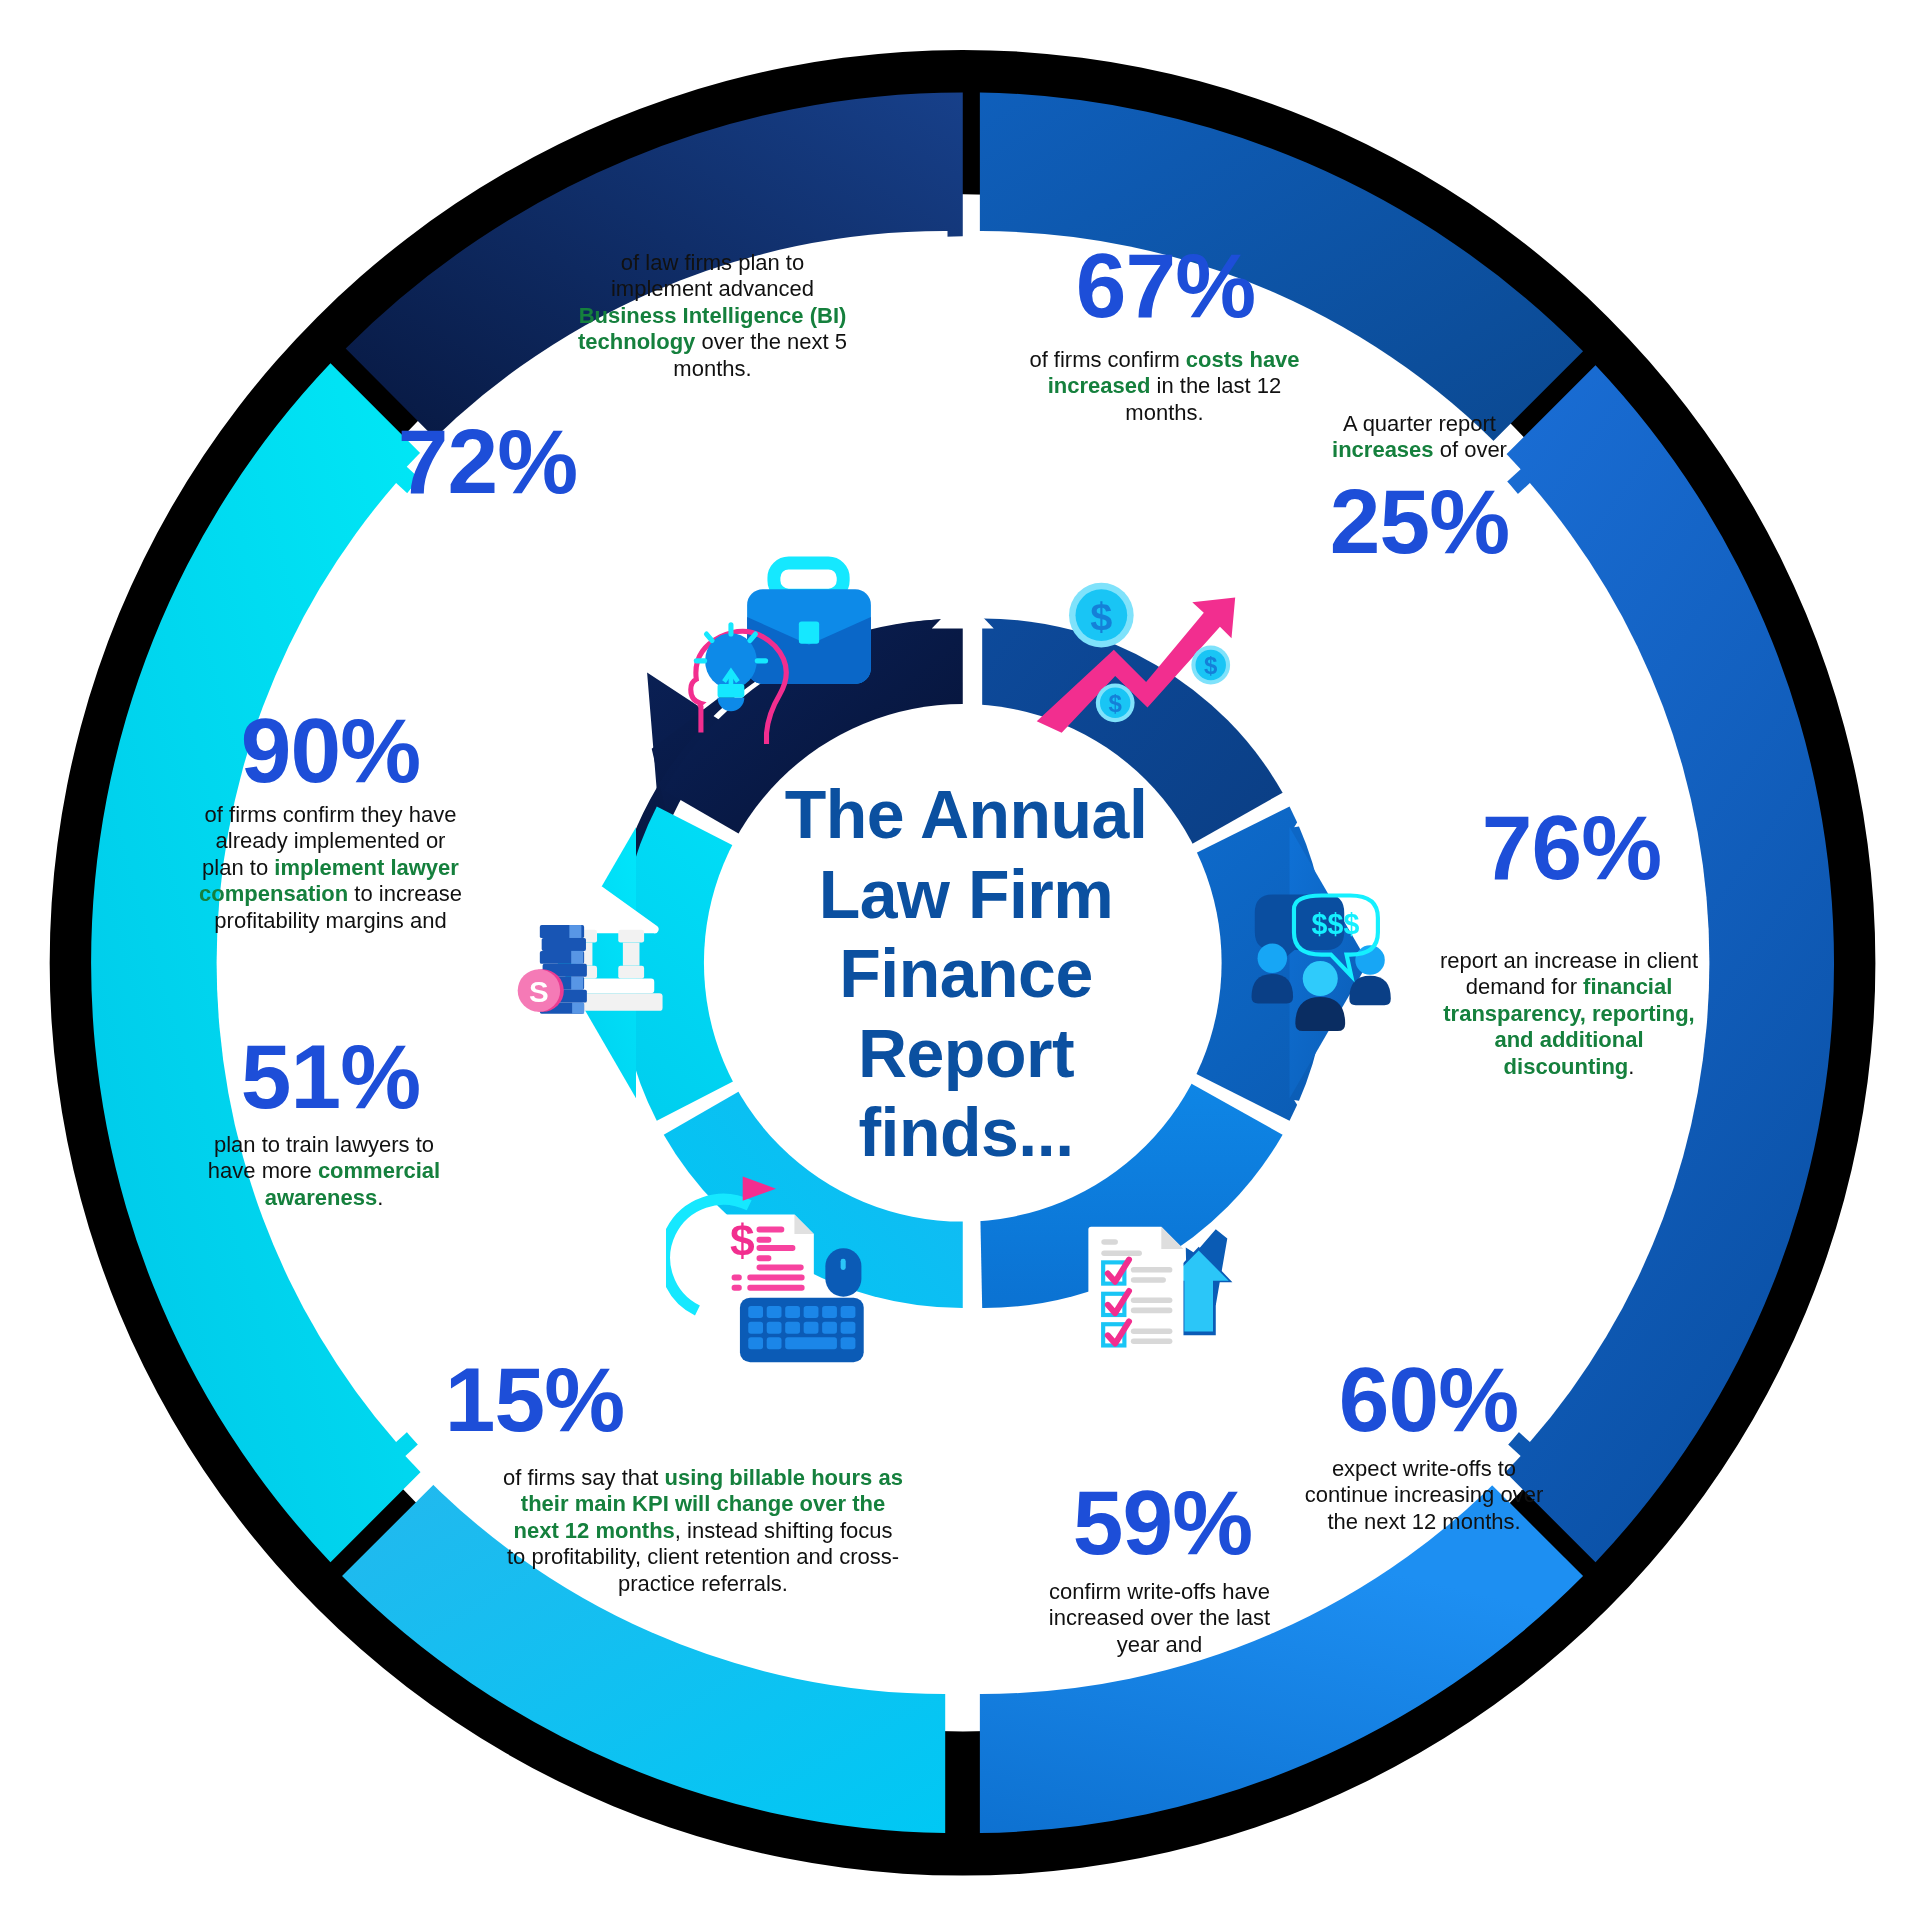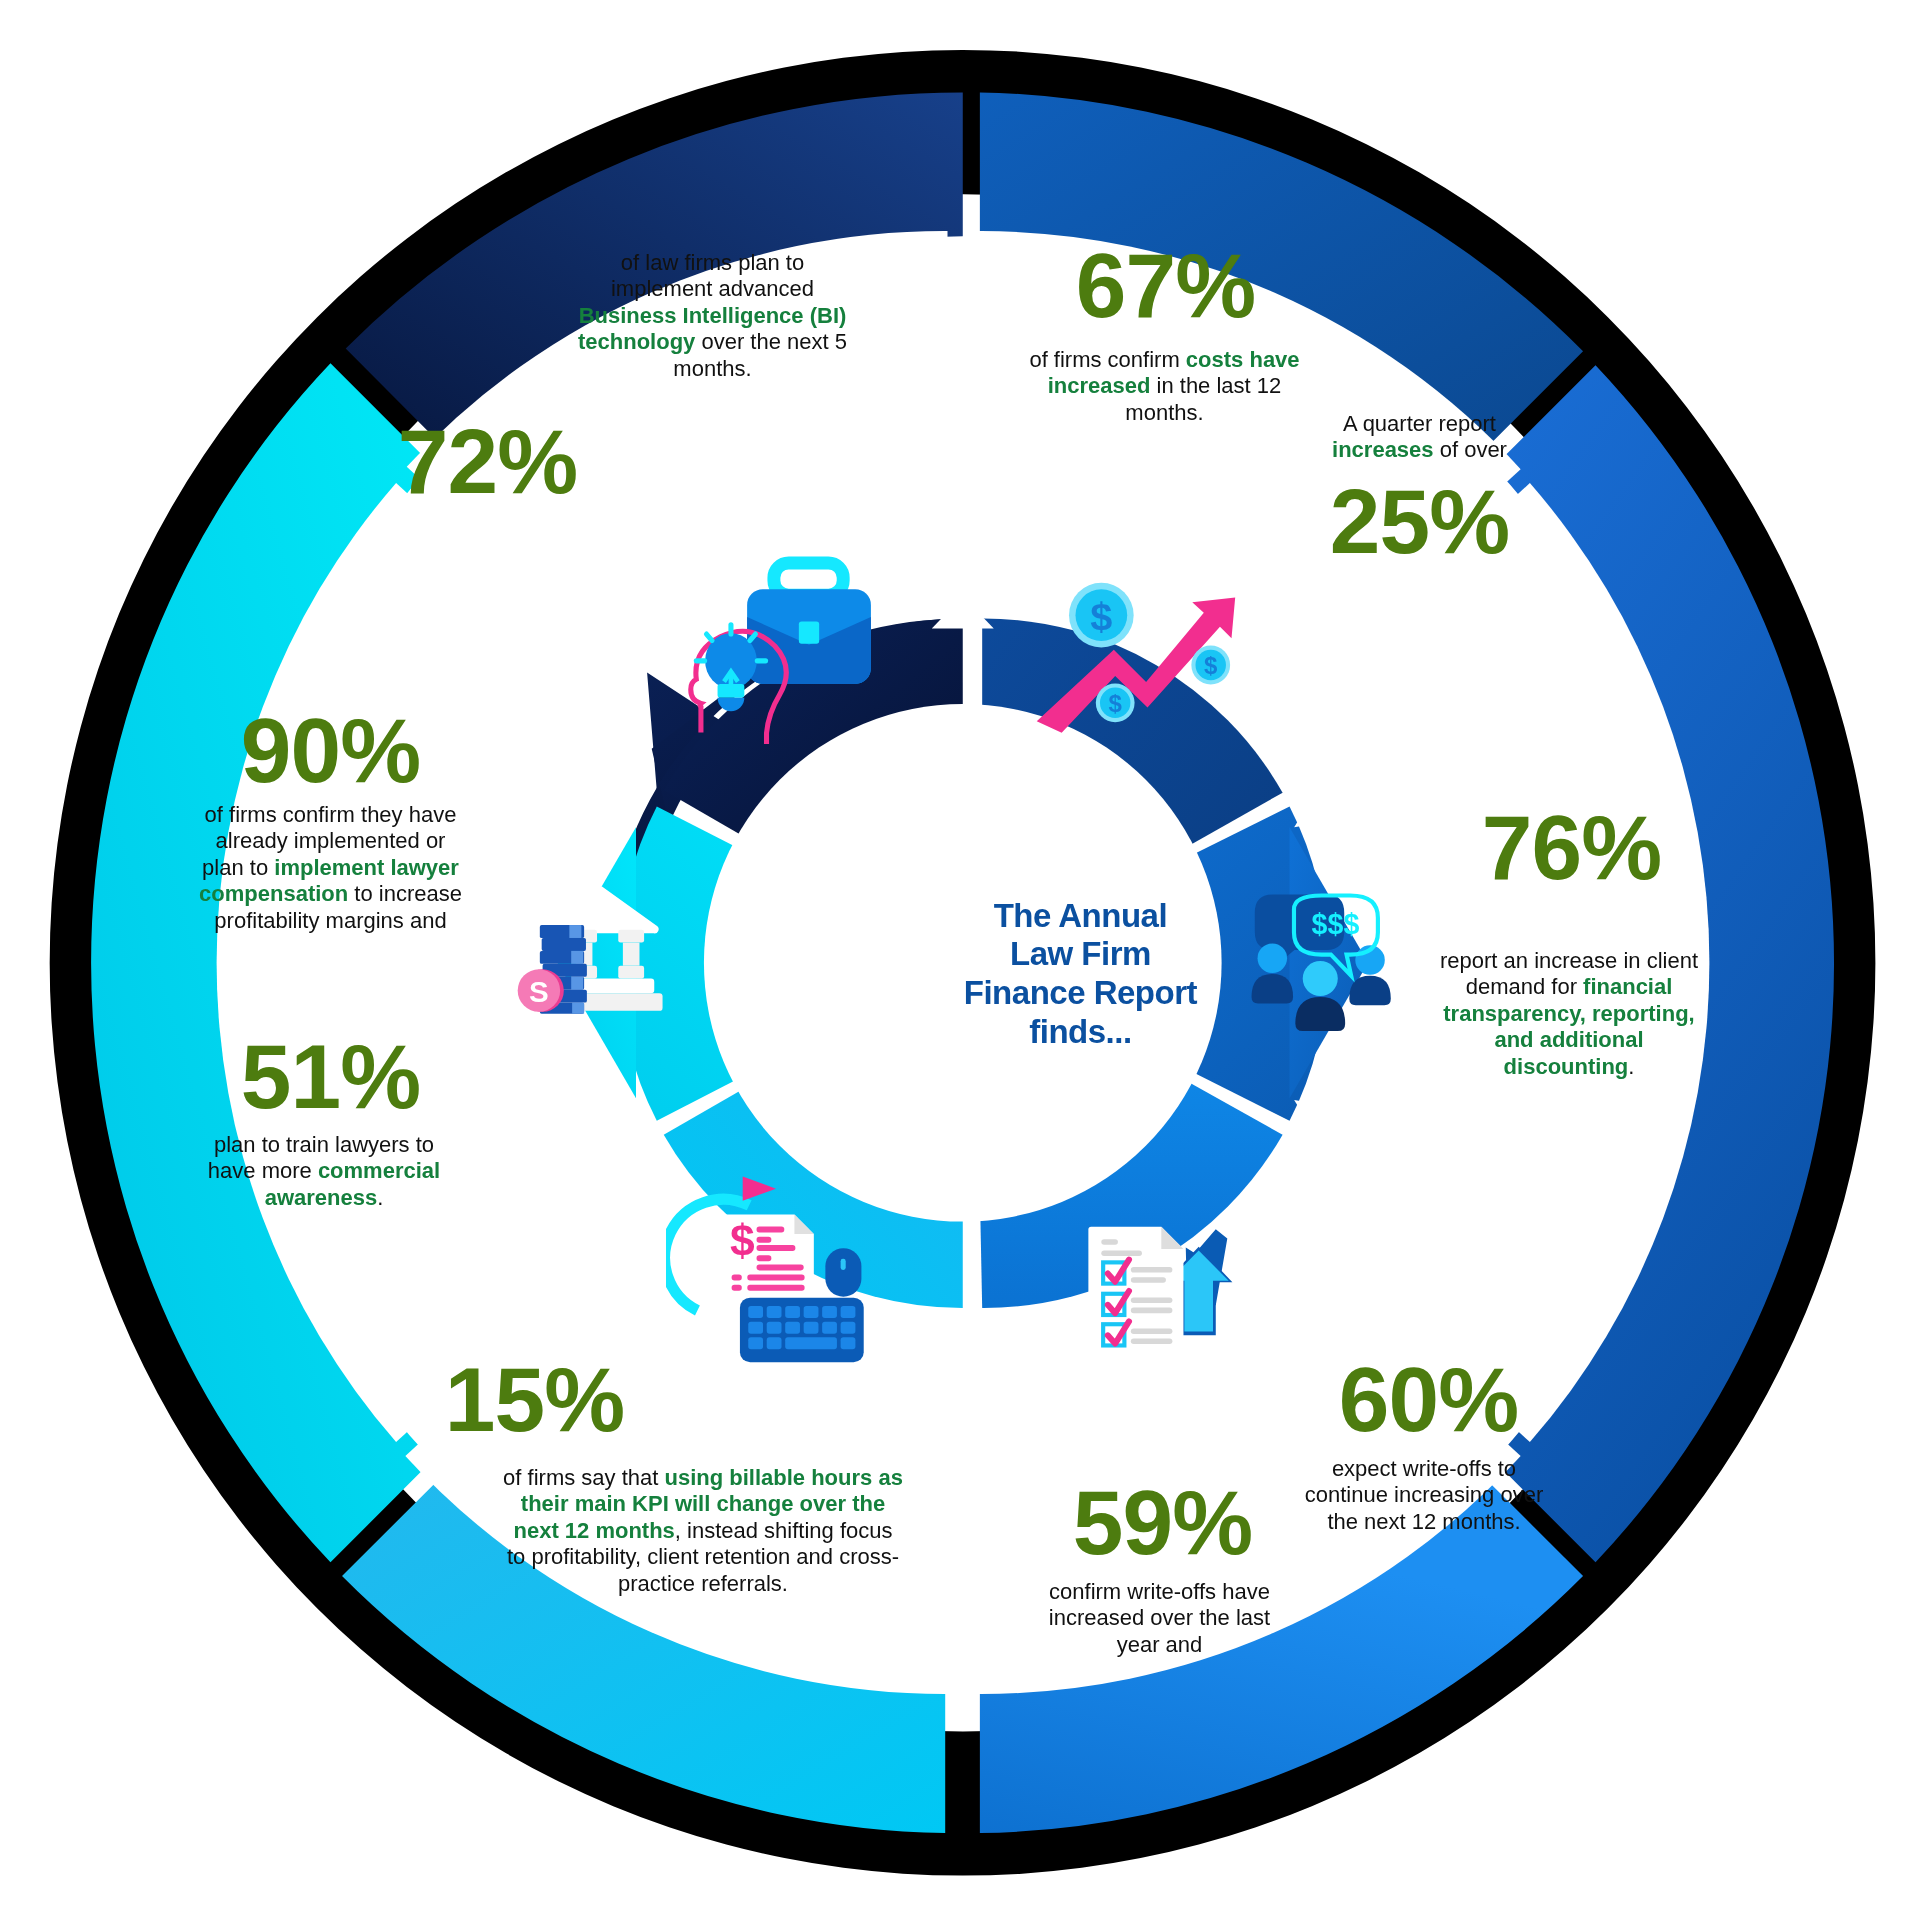--- a/index.html
+++ b/index.html
@@ -13,40 +13,40 @@
 
   .seg-text{
     position:absolute;
     color:#111111;
     font-family:"Liberation Sans", sans-serif;
     line-height:1.20;
     text-align:center;
   }
   .big{
     font-weight:bold;
-    color:#4d7c0f;
+    color:#1d4ed8;
     letter-spacing:-0.9px;
     line-height:1.0;
   }
   .body{
     font-size:22px;
     font-weight:normal;
   }
   b.hl{color:#15803d;font-weight:bold;}
 
   
   #center-label{
     position:absolute;
     left:735px; top:812px;
     width:462px; height:324px;
     display:flex;align-items:center;justify-content:flex-end;
     text-align:center;
     color:#0b50a0;
     font-weight:bold;
-    font-size:33px;
+    font-size:68px;
     line-height:1.17;
     letter-spacing:-0.5px;
   }
 
   .icon-wrap{position:absolute;}
 </style>
 </head>
 <body>
 
 <div id="stage">

